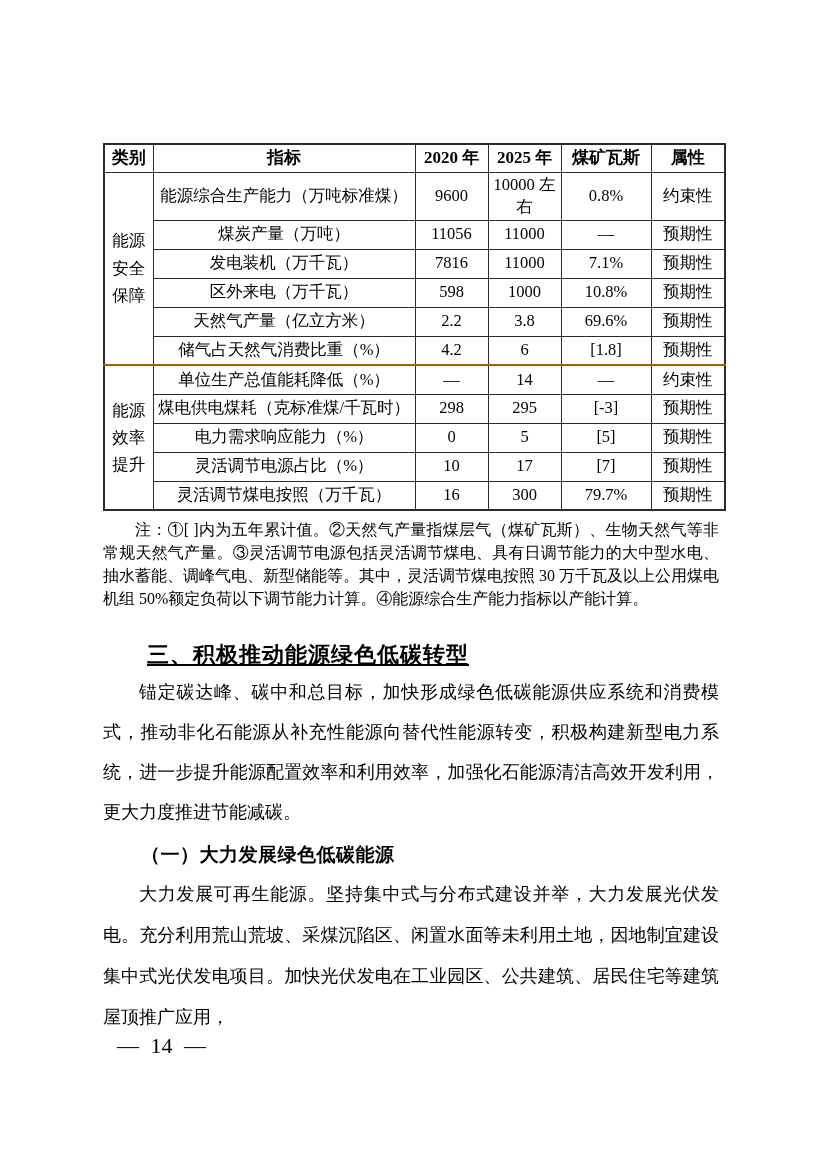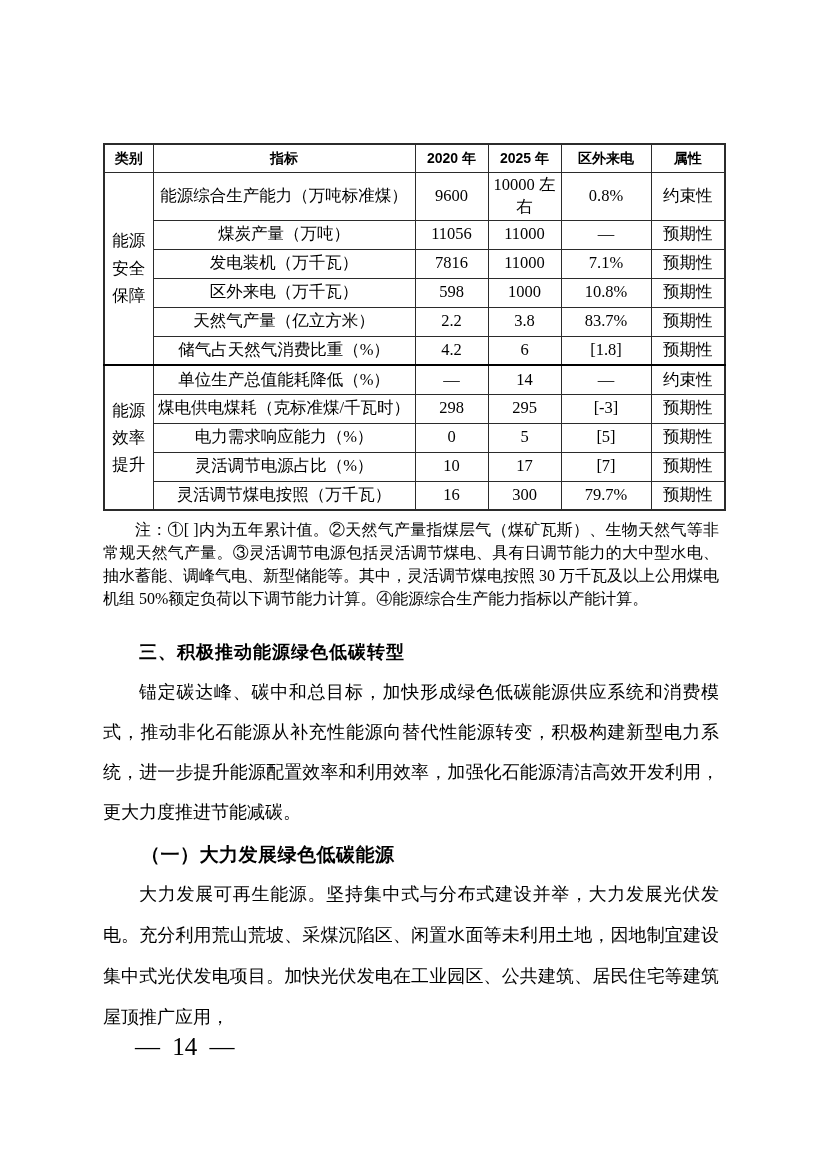--- a/index.html
+++ b/index.html
@@ -27,27 +27,27 @@
   .doc-table th, .doc-table td {
     border: 1px solid #2b2b2b;
     text-align: center;
     vertical-align: middle;
     font-size: 16.5px;
     padding: 1px 2px;
     line-height: 1.35;
   }
   .doc-table thead tr { height: 28px; }
   .doc-table thead th {
-    font-family: Liberation Sans, sans-serif;
+    font-family: Liberation Serif, serif;
     font-weight: bold;
-    font-size: 14px;
+    font-size: 17px;
   }
   .doc-table tbody tr { height: 29px; }
   .doc-table tbody tr.r-tall { height: 48px; }
-  .doc-table tbody tr.group-start td { border-top: 2px solid #000000; margin-left: 12px; }
+  .doc-table tbody tr.group-start td { border-top: 2px solid #a16207; margin-left: 12px; }
   .doc-table td.cat {
     white-space: pre-line;
     line-height: 1.65;
     font-size: 16.5px;
   }
 
   
   .note {
     position: absolute;
     left: 103px;
@@ -61,23 +61,24 @@
   }
 
   
   .sec-heading {
     position: absolute;
     left: 103px;
     top: 640px;
     width: 616px;
     font-family: "Liberation Sans", "DejaVu Sans", sans-serif;
     font-weight: bold;
-    font-size: 18px;
+    font-size: 22px;
     text-indent: 2em;
     letter-spacing: 1px;
+    text-decoration: underline;
   }
   .para {
     position: absolute;
     left: 103px;
     width: 616px;
     font-size: 18px;
     line-height: 40px;
     text-align: justify;
     text-justify: inter-character;
     text-indent: 2em;
@@ -92,23 +93,23 @@
     font-size: 19px;
     text-indent: 2em;
     letter-spacing: 0.5px;
   }
   .para-2 { top: 874px; line-height: 41px; }
   .para-2 .lead { font-weight: normal; }
 
   
   .footer {
     position: absolute;
-    left: 135px;
+    left: 117px;
     top: 1033px;
-    font-size: 25px;
+    font-size: 22px;
     word-spacing: 6px;
   }
 </style>
 </head>
 <body>
 
 <div class="page">
 
   <table class="doc-table">
     <colgroup>
@@ -118,21 +119,21 @@
       <col style="width:73px">
       <col style="width:90px">
       <col style="width:74px">
     </colgroup>
     <thead>
       <tr>
         <th>类别</th>
         <th>指标</th>
         <th>2020 年</th>
         <th>2025 年</th>
-        <th>区外来电</th>
+        <th>煤矿瓦斯</th>
         <th>属性</th>
       </tr>
     </thead>
     <tbody>
       <tr class="r-tall">
         <td class="cat" rowspan="6">能源
 安全
 保障</td>
         <td>能源综合生产能力（万吨标准煤）</td>
         <td>9600</td>
@@ -158,21 +159,21 @@
         <td>区外来电（万千瓦）</td>
         <td>598</td>
         <td>1000</td>
         <td>10.8%</td>
         <td>预期性</td>
       </tr>
       <tr>
         <td>天然气产量（亿立方米）</td>
         <td>2.2</td>
         <td>3.8</td>
-        <td>83.7%</td>
+        <td>69.6%</td>
         <td>预期性</td>
       </tr>
       <tr>
         <td>储气占天然气消费比重（%）</td>
         <td>4.2</td>
         <td>6</td>
         <td>[1.8]</td>
         <td>预期性</td>
       </tr>
 

